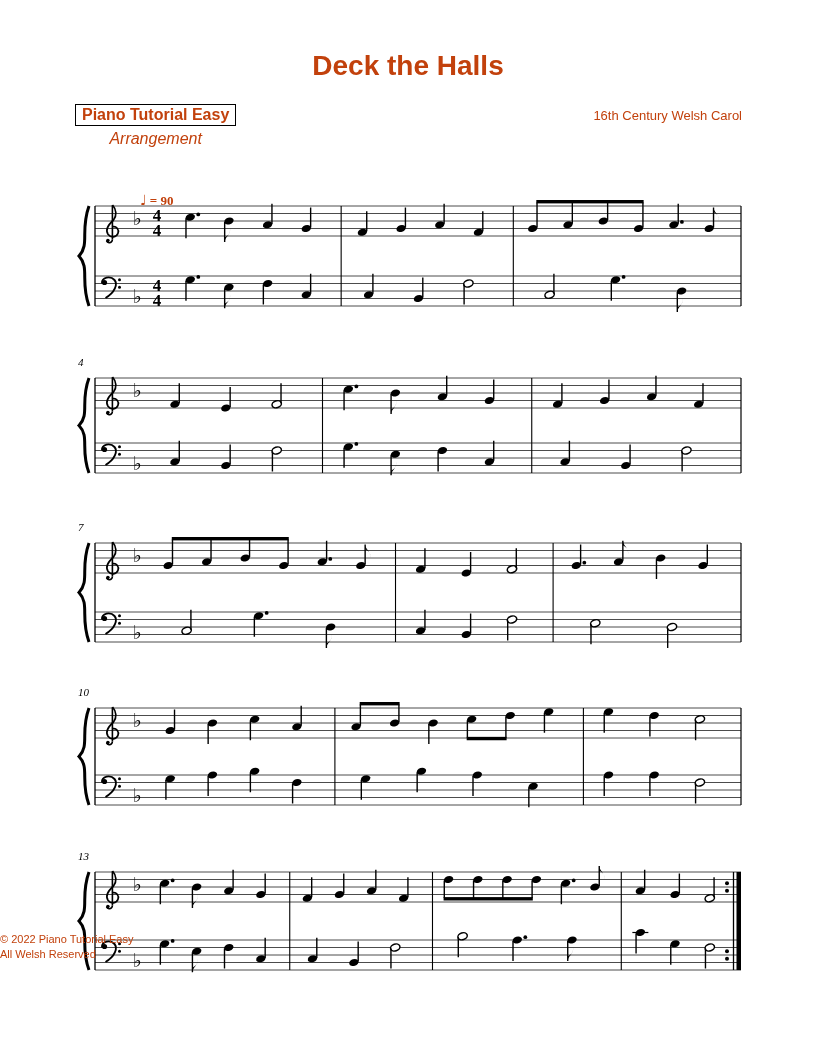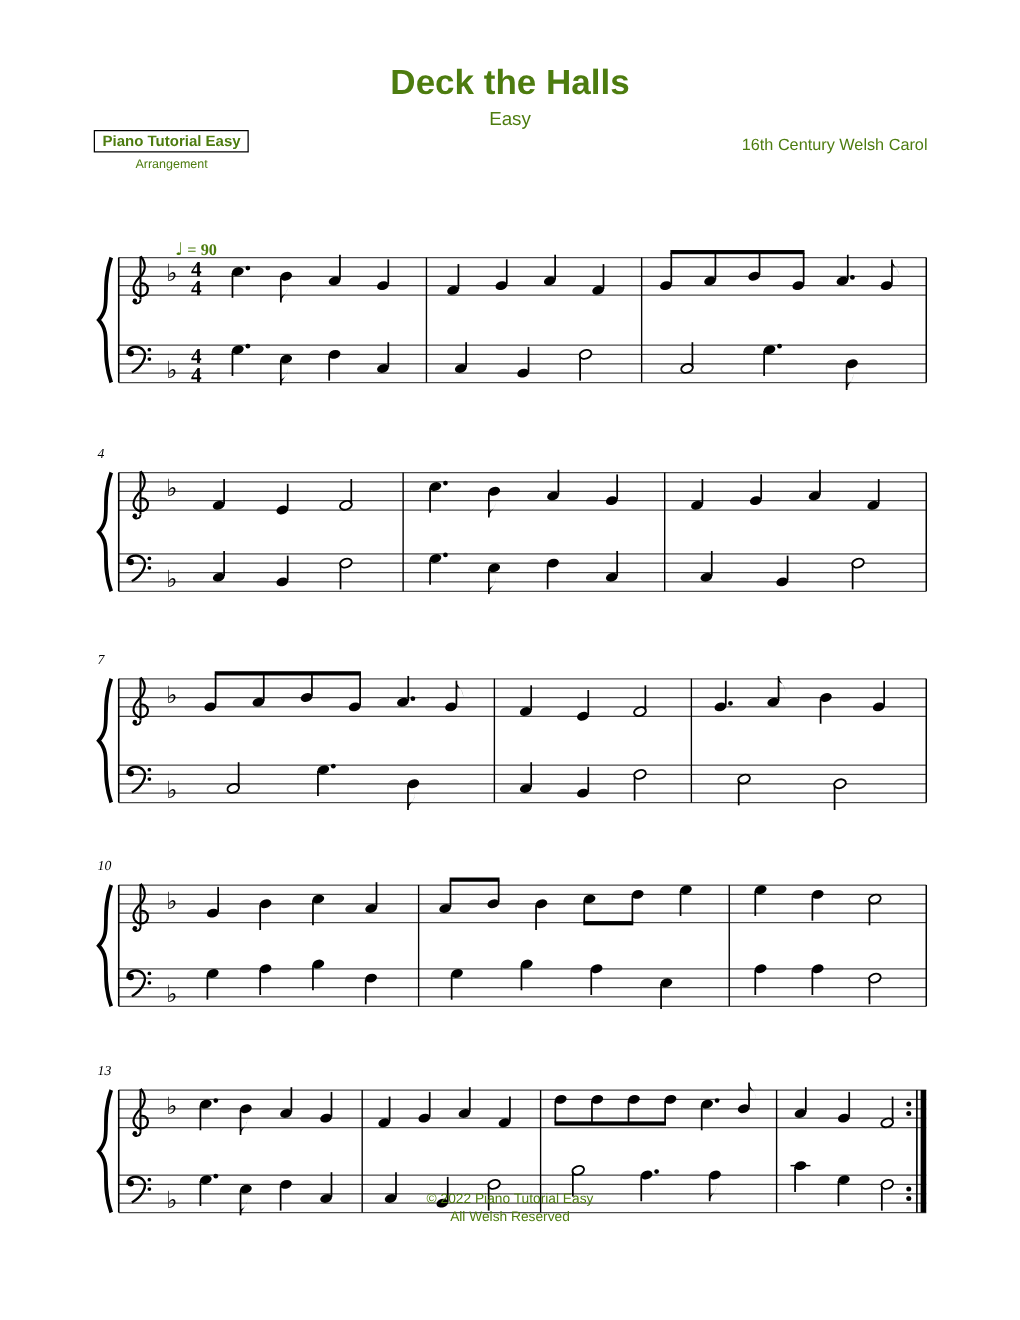--- a/index.html
+++ b/index.html
@@ -1,38 +1,37 @@
 <!DOCTYPE html>
 <html><head>
 <meta charset="utf-8">
 <style>
   html,body{margin:0;padding:0;background:#e8e8e8;}
   .page{position:relative;width:816px;height:1056px;margin:0 auto;background:#ffffff;
-        font-family:"Liberation Sans",sans-serif;color:#4d7c0f;overflow:hidden;}
+        font-family:"Liberation Sans",sans-serif;color:#c2410c;overflow:hidden;}
   .title{position:absolute;top:50px;left:0;width:100%;text-align:center;
          font-size:28px;font-weight:bold;}
   .subtitle{position:absolute;top:87px;left:0;width:100%;text-align:center;font-size:15px;}
   .credit{position:absolute;top:104px;left:75px;text-align:center;}
   .credit .box{display:inline-block;border:1px solid #000;padding:1px 6px;
-               font-size:12px;font-weight:bold;}
-  .credit .arr{margin-top:4px;font-size:10px;}
+               font-size:16px;font-weight:bold;}
+  .credit .arr{margin-top:4px;font-size:16px;font-style:italic;}
   .composer{position:absolute;top:108px;right:74px;font-size:13px;}
   .tempo{position:absolute;top:192px;left:140px;font-family:"Liberation Serif",serif;
          font-weight:bold;font-size:13px;}
   .tempo .glyph{font-family:"DejaVu Sans",sans-serif;font-size:14px;font-weight:normal;}
-  .footer{position:absolute;top:952px;left:0;width:100%;text-align:center;
+  .footer{position:absolute;top:932px;left:0;width:100%;text-align:left;
           font-size:11px;line-height:1.35;}
   svg{position:absolute;top:0;left:0;}
 </style>
 </head>
 <body>
 
 <div class="page">
   <div class="title">Deck the Halls</div>
-  <div class="subtitle">Easy</div>
   <div class="credit">
     <span class="box">Piano Tutorial Easy</span>
     <div class="arr">Arrangement</div>
   </div>
   <div class="composer">16th Century Welsh Carol</div>
   <div class="tempo">
     <span class="glyph">♩</span>
     <span>= 90</span>
   </div>
 

